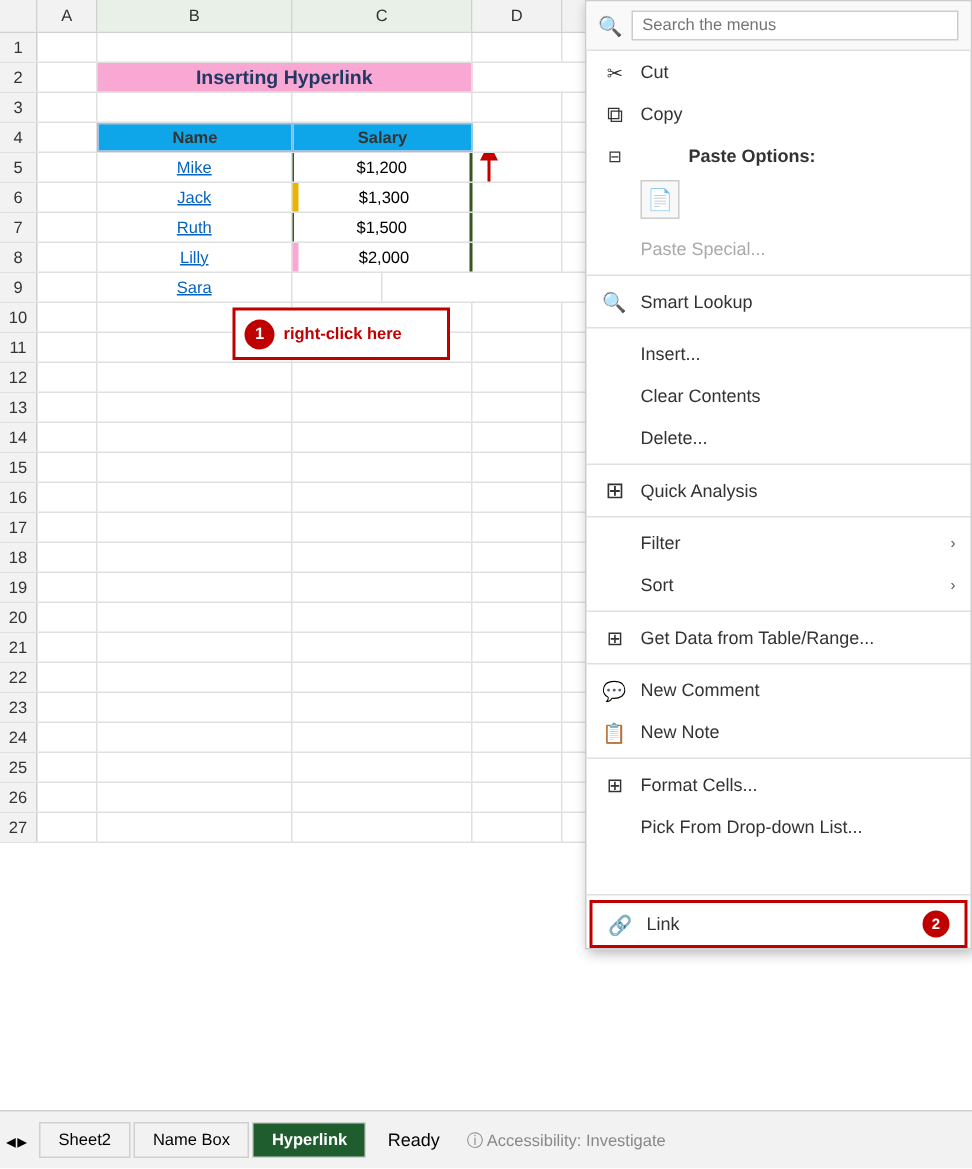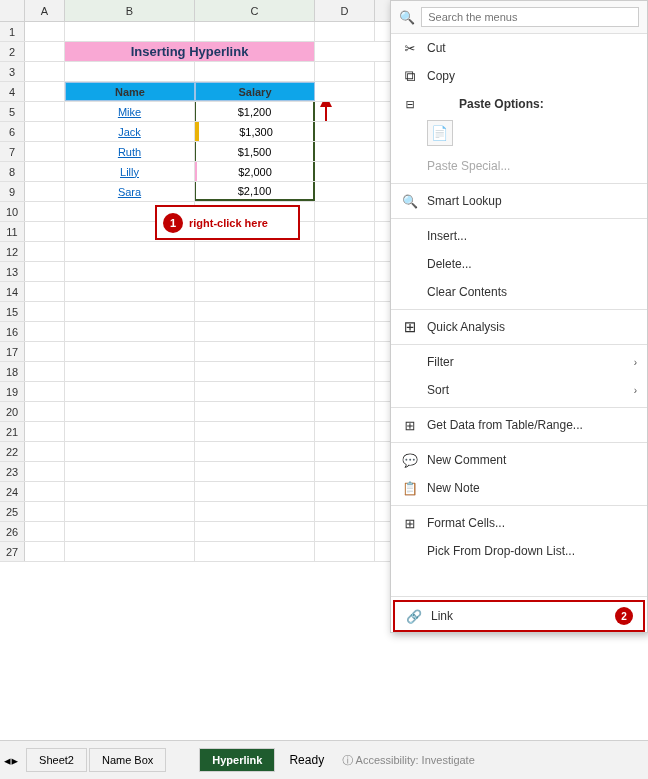--- a/index.html
+++ b/index.html
@@ -266,21 +266,20 @@
       margin-right: 2px;
       height: 24px;
       display: flex;
       align-items: center;
     }
 
     .sheet-tab.hyperlink {
       color: #fff;
       background: #1f5c2e;
       font-weight: bold;
-      margin-left: 31px;
     }
   </style>
 </head>
 <body>
 
 <div class="spreadsheet">
 
   <div class="col-headers">
     <div class="col-header" style="width:25px;min-width:25px;"></div>
     <div class="col-header" style="width:40px;min-width:40px;">A</div>
@@ -365,34 +364,31 @@
       </div>
     <div class="cell col-d"></div>
   </div>
 
   <div class="row">
     <div class="row-num">8</div>
     <div class="cell col-a"></div>
     <div class="cell col-b">
         <span class="name-link">Lilly</span>
       </div>
-    <div class="cell col-c" style="border-right: 2px solid #375623; border-left: 2px solid #f9a8d4;">
+    <div class="cell col-c" style="border-right: 2px solid #375623; border-left: 4px solid #f9a8d4;">
         <span>$2,000</span>
       </div>
     <div class="cell col-d"></div>
   </div>
 
   <div class="row">
     <div class="row-num">9</div>
     <div class="cell col-a"></div>
     <div class="cell col-b">
         <span class="name-link">Sara</span>
-      </div>
-    <div class="cell col-c" style="border-right: 2px solid #375623; border-left: 1px solid #375623; border-bottom: 2px solid #375623;">
-        <span>$2,100</span>
       </div>
     <div class="cell col-d"></div>
   </div>
 
   <div class="row">
       <div class="row-num">10</div>
       <div class="cell col-a"></div>
       <div class="cell col-b"></div>
       <div class="cell col-c"></div>
       <div class="cell col-d"></div>
@@ -563,26 +559,26 @@
 
   <div class="ctx-separator"></div>
 
   <div class="ctx-item">
     <span class="ctx-icon"></span>
     <span class="ctx-label">Insert...</span>
   </div>
 
   <div class="ctx-item">
     <span class="ctx-icon"></span>
+    <span class="ctx-label">Clear Contents</span>
+  </div>
+
+  <div class="ctx-item">
+    <span class="ctx-icon"></span>
     <span class="ctx-label">Delete...</span>
-  </div>
-
-  <div class="ctx-item">
-    <span class="ctx-icon"></span>
-    <span class="ctx-label">Clear Contents</span>
   </div>
 
   <div class="ctx-separator"></div>
 
   <div class="ctx-item">
     <span class="ctx-icon" style="font-size:15px;">⊞</span>
     <span class="ctx-label">Quick Analysis</span>
   </div>
 
   <div class="ctx-separator"></div>

